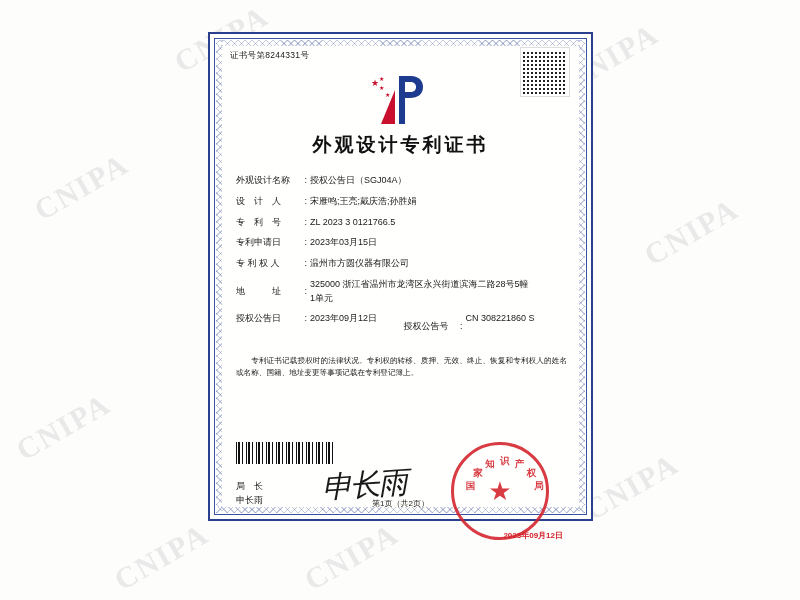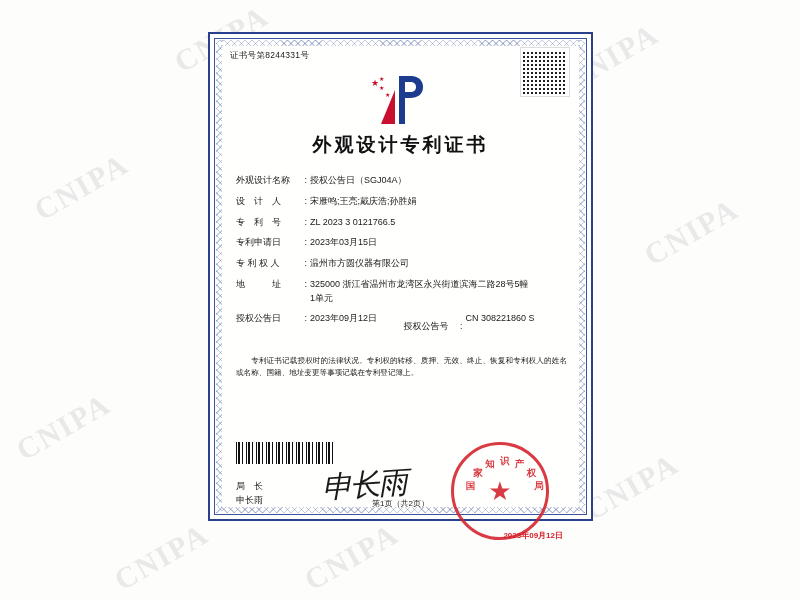--- a/index.html
+++ b/index.html
@@ -97,21 +97,21 @@
     font-weight:bold;
     font-size:19px;
     letter-spacing:3px;
     color:#111;
   }
   .fields{
     position:absolute;left:6px;right:0;top:125px;
     font-size:9px;color:#1a1a1a;
     line-height:1.25;
   }
-  .row{display:flex;margin-bottom:9.5px;align-items:flex-start;}
+  .row{display:flex;margin-bottom:9.5px;align-items:center;}
   .lbl{
     width:74px;flex:0 0 74px;
     display:flex;justify-content:space-between;
     letter-spacing:0px;
   }
   .colon{margin:0 3px 0 1px;}
   .val{flex:1;}
   .val .sub{display:block;margin-top:2.5px;}
   .row2col{display:flex;margin-bottom:9.5px;}
   .half{display:flex;flex:1;}

